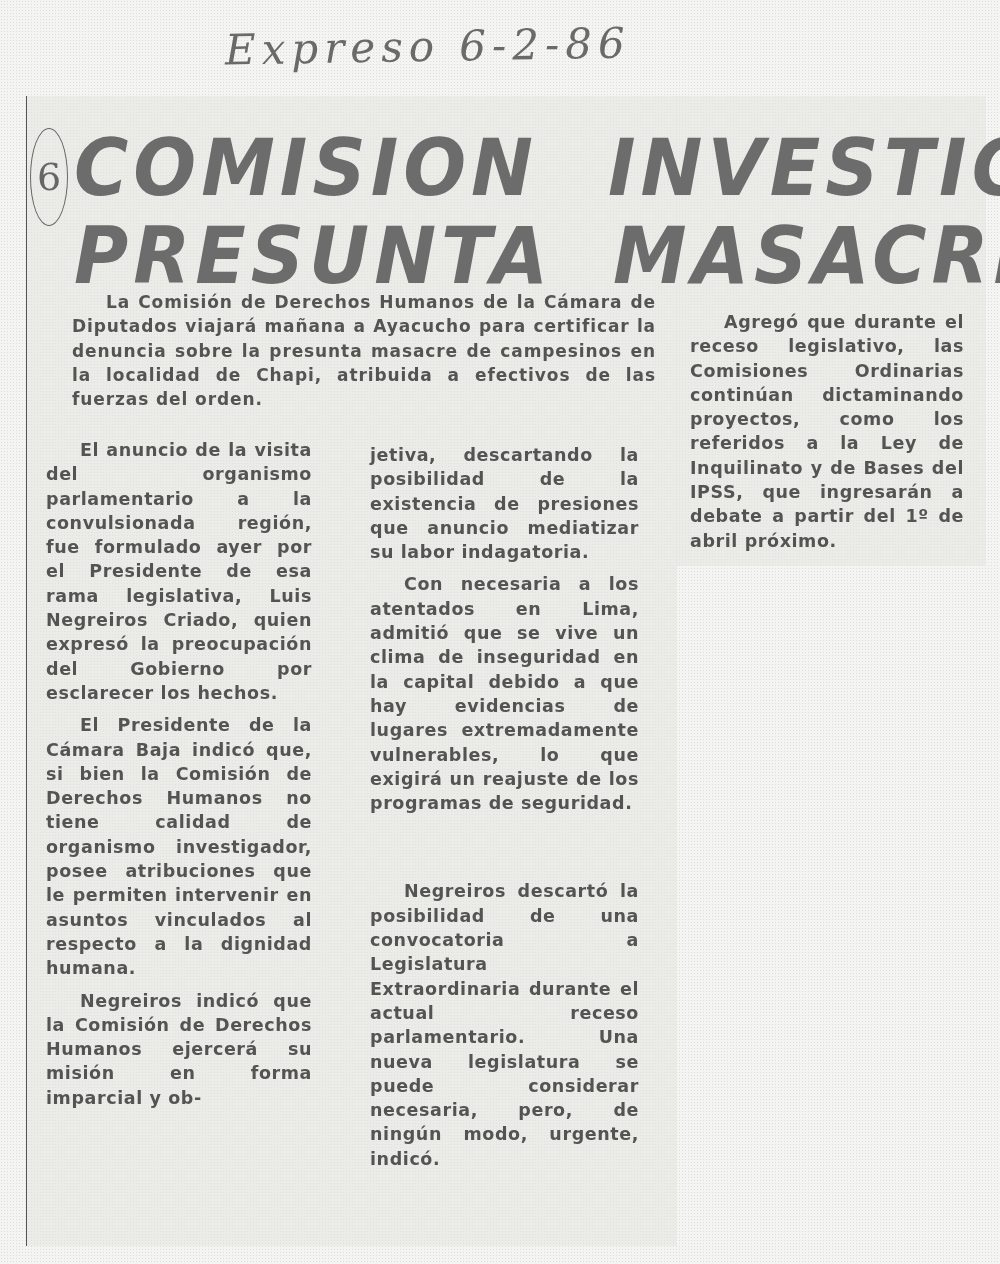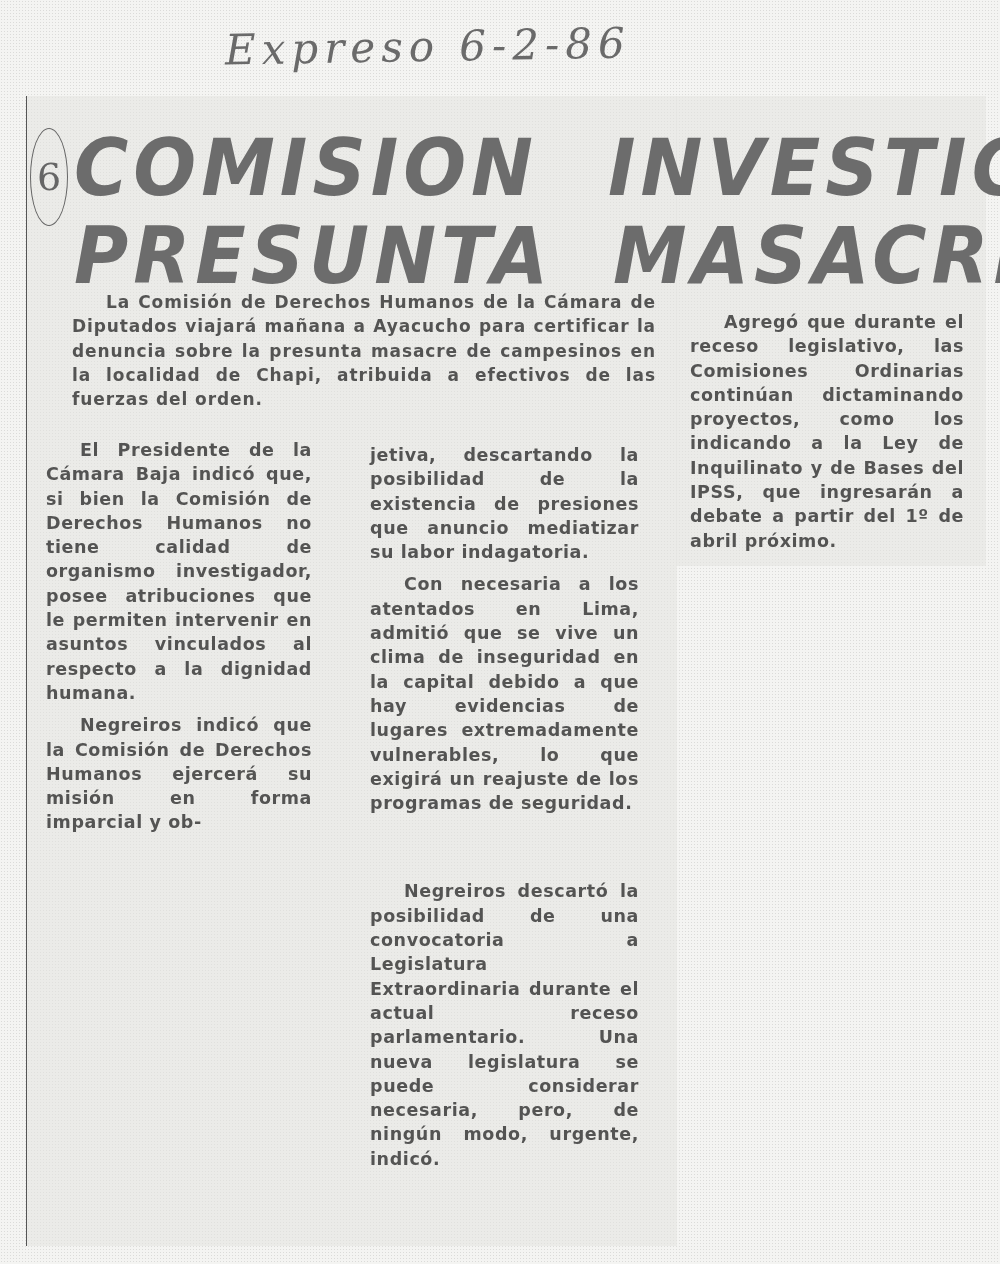--- a/index.html
+++ b/index.html
@@ -82,27 +82,28 @@
     <span>PRESUNTA</span>
     <span>MASACRE</span>
   </div>
 </h1>
 
 <div class="text lead">
   <p>La Comisión de Derechos Humanos de la Cámara de Diputados viajará mañana a Ayacucho para certificar la denuncia sobre la presunta masacre de campesinos en la localidad de Chapi, atribuida a efectivos de las fuerzas del orden.</p>
 </div>
 
 <div class="text col1">
+  <p>El anuncio de la visita del organismo parlamentario a la convulsionada región, fue formulado ayer por el Presidente de esa rama legislativa, Luis Negreiros Criado, quien expresó la preocupación del Gobierno por esclarecer los hechos.</p>
   <p>El Presidente de la Cámara Baja indicó que, si bien la Comisión de Derechos Humanos no tiene calidad de organismo investigador, posee atribuciones que le permiten intervenir en asuntos vinculados al respecto a la dignidad humana.</p>
   <p>Negreiros indicó que la Comisión de Derechos Humanos ejercerá su misión en forma imparcial y ob-</p>
 </div>
 
 <div class="text col2">
   <p style="text-indent:0">jetiva, descartando la posibilidad de la existencia de presiones que anuncio mediatizar su labor indagatoria.</p>
   <p>Con necesaria a los atentados en Lima, admitió que se vive un clima de inseguridad en la capital debido a que hay evidencias de lugares extremadamente vulnerables, lo que exigirá un reajuste de los programas de seguridad.</p>
   <div class="gap"></div>
   <div class="gap-lg"></div>
   <p>Negreiros descartó la posibilidad de una convocatoria a Legislatura Extraordinaria durante el actual receso parlamentario. Una nueva legislatura se puede considerar necesaria, pero, de ningún modo, urgente, indicó.</p>
 </div>
 
 <div class="text col3">
-  <p>Agregó que durante el receso legislativo, las Comisiones Ordinarias continúan dictaminando proyectos, como los indicando a la Ley de Inquilinato y de Bases del IPSS, que ingresarán a debate a partir del 1º de abril próximo.</p>
+  <p>Agregó que durante el receso legislativo, las Comisiones Ordinarias continúan dictaminando proyectos, como los referidos a la Ley de Inquilinato y de Bases del IPSS, que ingresarán a debate a partir del 1º de abril próximo.</p>
 </div>
 
 </body></html>

